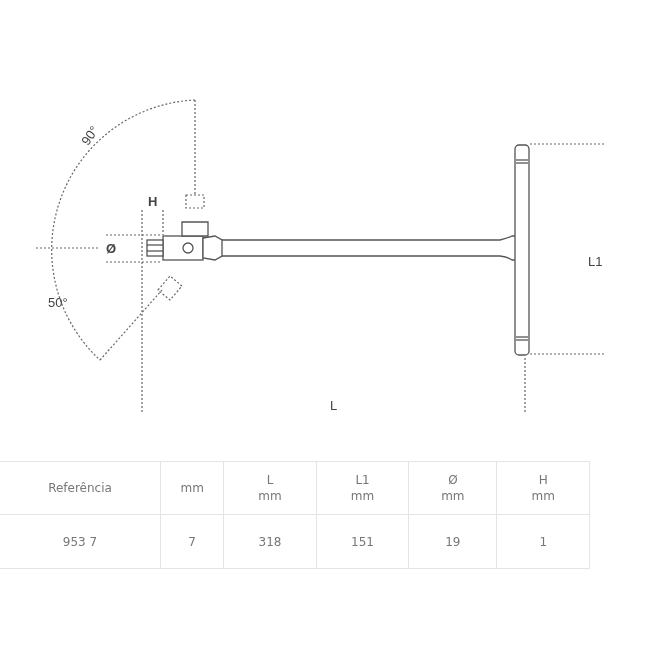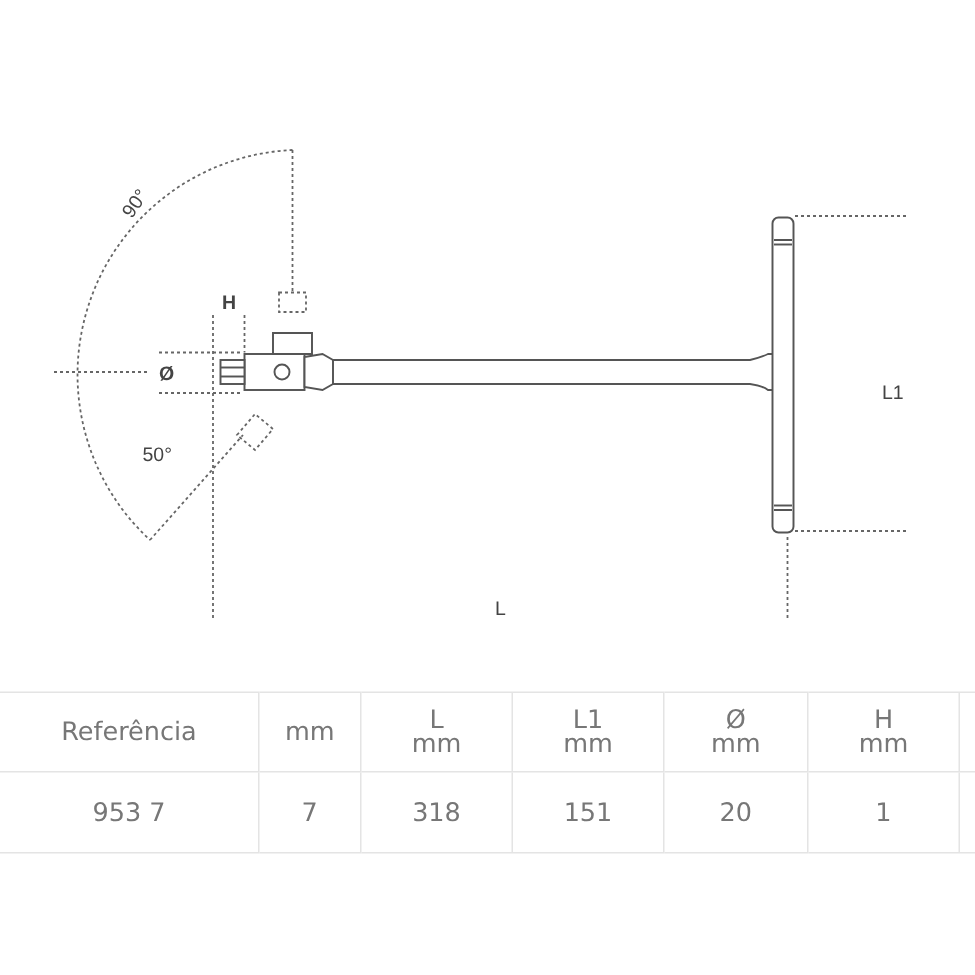--- a/index.html
+++ b/index.html
@@ -1,19 +1,19 @@
 <!DOCTYPE html>
 <html><head>
 <meta charset="utf-8">
 <style>
   html, body { margin:0; padding:0; background:#ffffff; }
   body { width:650px; height:650px; position:relative; overflow:hidden; font-family:"Liberation Sans", sans-serif; color:#666; }
   #drawing { position:absolute; left:0; top:0; width:650px; height:440px; }
   .lbl { position:absolute; font-family:"Liberation Sans", sans-serif; color:#444; font-size:13px; }
-  #spec-table { position:absolute; left:0; top:461px; width:650px; border-collapse:collapse; font-family:"DejaVu Sans", sans-serif; font-size:17px; color:#777; }
+  #spec-table { position:absolute; left:0; top:461px; width:590px; border-collapse:collapse; font-family:"DejaVu Sans", sans-serif; font-size:12px; color:#777; }
   #spec-table th, #spec-table td { border-top:1px solid #e4e4e4; border-bottom:1px solid #e4e4e4; border-left:1px solid #e4e4e4; text-align:center; font-weight:normal; padding:0; }
   #spec-table th { height:52px; line-height:16px; }
   #spec-table td { height:53px; }
   #spec-table th:first-child, #spec-table td:first-child { border-left:none; }
   .filler { border-right:none; }
 </style>
 </head>
 <body>
 
 <svg id="drawing" viewBox="0 0 650 440" xmlns="http://www.w3.org/2000/svg">
@@ -57,21 +57,21 @@
 
     <rect x="515" y="145" width="14" height="210" rx="4"></rect>
     <line x1="516" y1="160" x2="528" y2="160"></line>
     <line x1="516" y1="163" x2="528" y2="163"></line>
     <line x1="516" y1="337" x2="528" y2="337"></line>
     <line x1="516" y1="340" x2="528" y2="340"></line>
   </g>
 </svg>
 
 <span class="lbl" style="left:80px;top:128px;transform:rotate(-55deg);">90°</span>
-<span class="lbl" style="left:48px;top:295px;margin-left:47px;">50°</span>
+<span class="lbl" style="left:48px;top:295px;">50°</span>
 <span class="lbl" style="left:148px;top:194px;font-weight:bold;">H</span>
 <span class="lbl" style="left:106px;top:241px;font-weight:bold;">Ø</span>
 <span class="lbl" style="left:330px;top:398px;">L</span>
 <span class="lbl" style="left:588px;top:254px;">L1</span>
 
 <table id="spec-table">
   <thead>
     <tr>
       <th style="width:172px"><span>Referência</span></th>
       <th style="width:67px"><span>mm</span></th>
@@ -81,18 +81,18 @@
       <th style="width:100px"><span>H</span><br><span>mm</span></th>
       <th class="filler"></th>
     </tr>
   </thead>
   <tbody>
     <tr>
       <td>953 7</td>
       <td>7</td>
       <td>318</td>
       <td>151</td>
-      <td>20</td>
+      <td>19</td>
       <td>1</td>
       <td class="filler"></td>
     </tr>
   </tbody>
 </table>
 
 </body></html>

